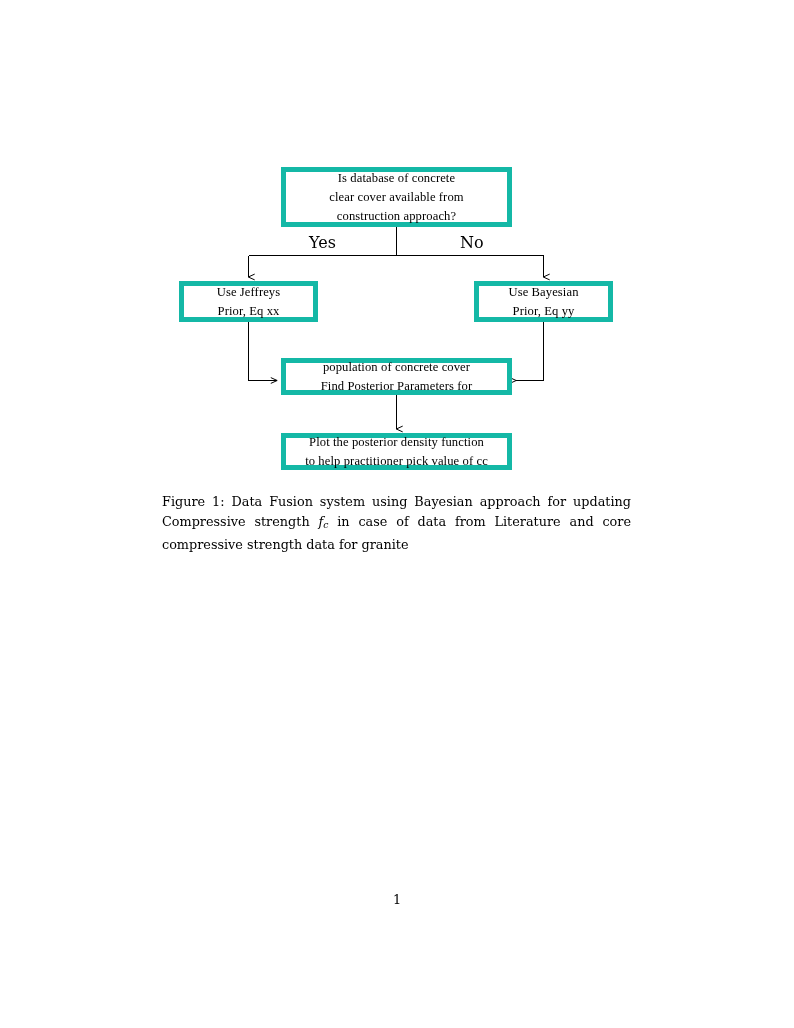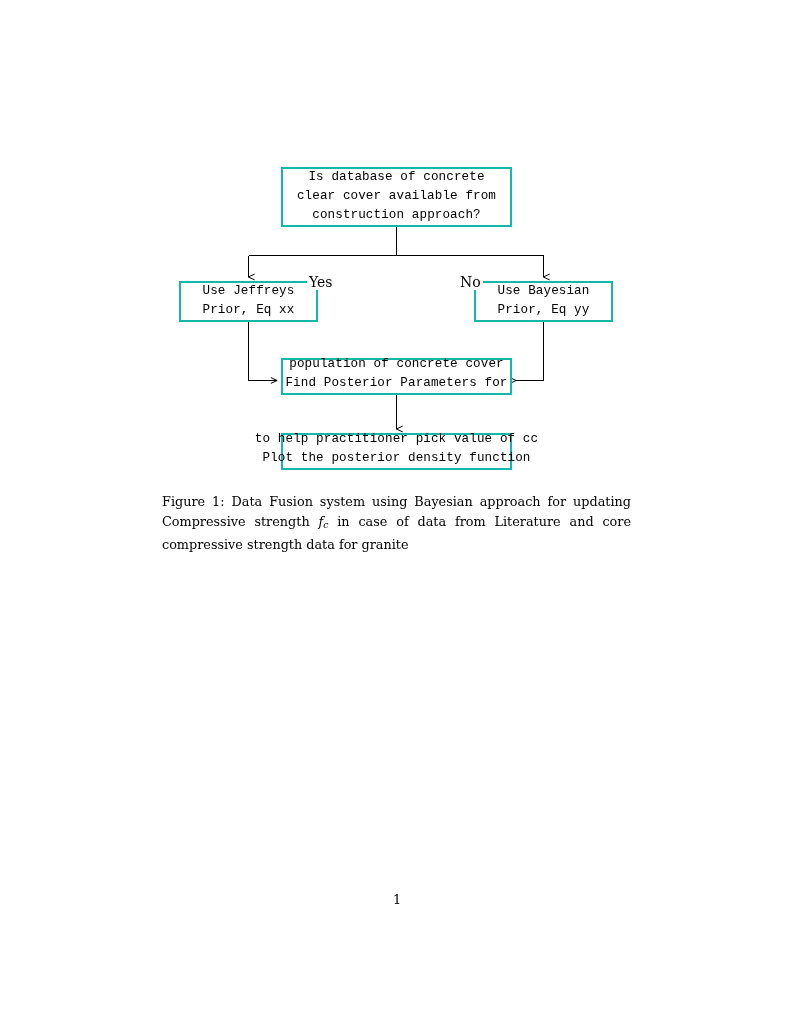--- a/index.html
+++ b/index.html
@@ -36,55 +36,54 @@
     top: 0;
     width: 794px;
     height: 480px;
     overflow: visible;
   }
 
   
   .node {
     position: absolute;
     box-sizing: border-box;
-    border: 2px solid #14b8a6;
+    border: 5px solid #14b8a6;
     background: #ffffff;
     display: flex;
     flex-direction: column;
     align-items: center;
-    justify-content: flex-end;
+    justify-content: center;
     text-align: center;
     font-size: 12.6px;
     line-height: 19px;
     letter-spacing: 0.1px;
-    font-family: Liberation Mono, monospace;
+    font-family: Liberation Serif, serif;
     z-index: 2;
   }
   .node .line {
     display: block;
     white-space: nowrap;
   }
 
   #node-question  { left: 281px; top: 167px; width: 231px; height: 60px; }
   #node-jeffreys  { left: 179px; top: 281px; width: 139px; height: 41px; }
   #node-conjugate { left: 474px; top: 281px; width: 139px; height: 41px; }
   #node-posterior { left: 281px; top: 358px; width: 231px; height: 37px; }
   #node-plot      { left: 281px; top: 433px; width: 231px; height: 37px; }
 
   
   .branch-label {
     position: absolute;
-    font-size: 14px;
+    font-size: 16px;
     line-height: 16px;
     font-family: "DejaVu Serif", "Liberation Serif", serif;
     white-space: nowrap;
     z-index: 3;
     background: #ffffff;
     padding: 0 2px;
-    margin-top: 39px;
   }
   #label-yes { left: 307px; top: 235px; }
   #label-no  { left: 458px; top: 235px; }
 
   
   .caption {
     position: absolute;
     left: 162px;
     top: 492px;
     width: 469px;
@@ -172,22 +171,22 @@
       <span class="line">Use Bayesian</span>
       <span class="line">Prior, Eq yy</span>
     </div>
 
     <div class="node" id="node-posterior">
       <span class="line">population of concrete cover</span>
       <span class="line">Find Posterior Parameters for</span>
     </div>
 
     <div class="node" id="node-plot">
+      <span class="line">Plot the posterior density function</span>
       <span class="line">to help practitioner pick value of cc</span>
-      <span class="line">Plot the posterior density function</span>
     </div>
 
   </div>
 
   <div class="caption"><span class="cap-label">Figure 1:</span><span> Data Fusion system using Bayesian approach for updating Compressive strength </span><span class="math-f"><span>f</span><sub>c</sub></span><span> in case of data from Literature and core compressive strength data for granite</span></div>
 
   <div class="folio">1</div>
 
 </div>
 

